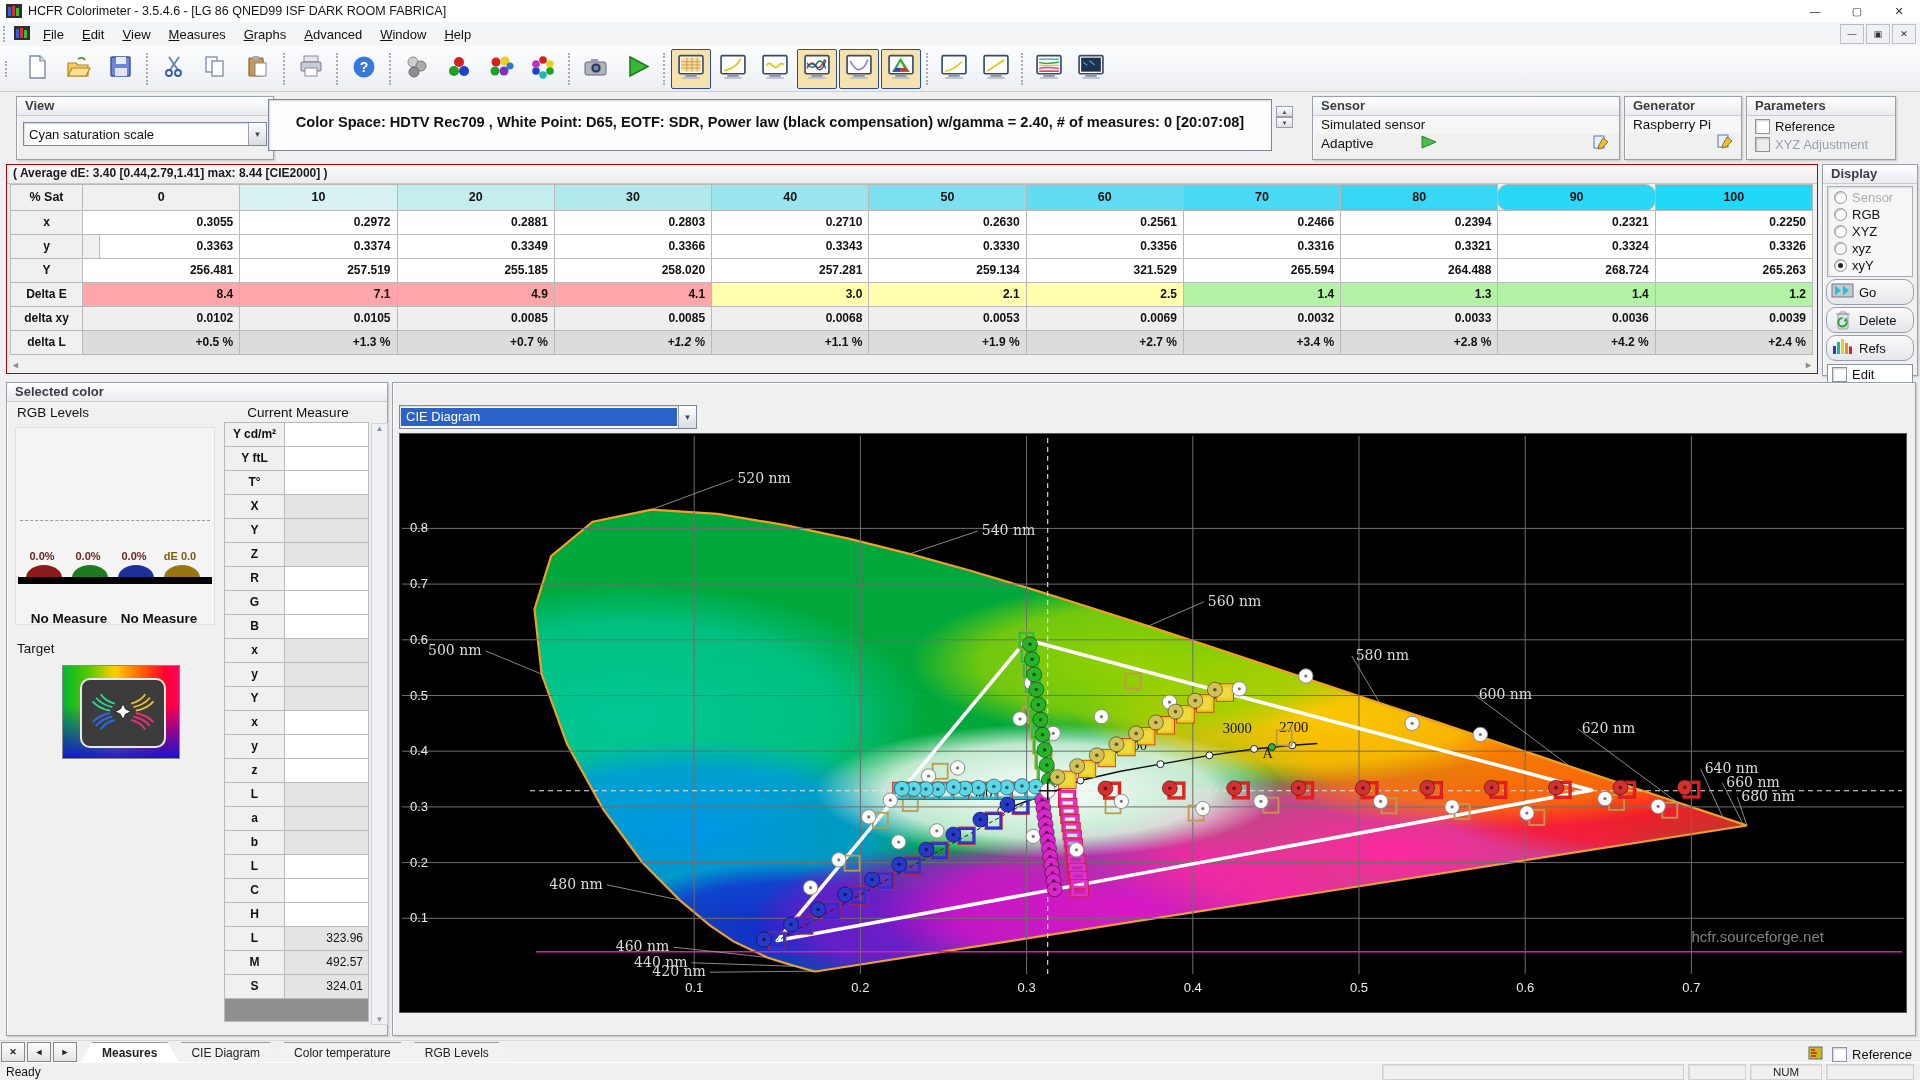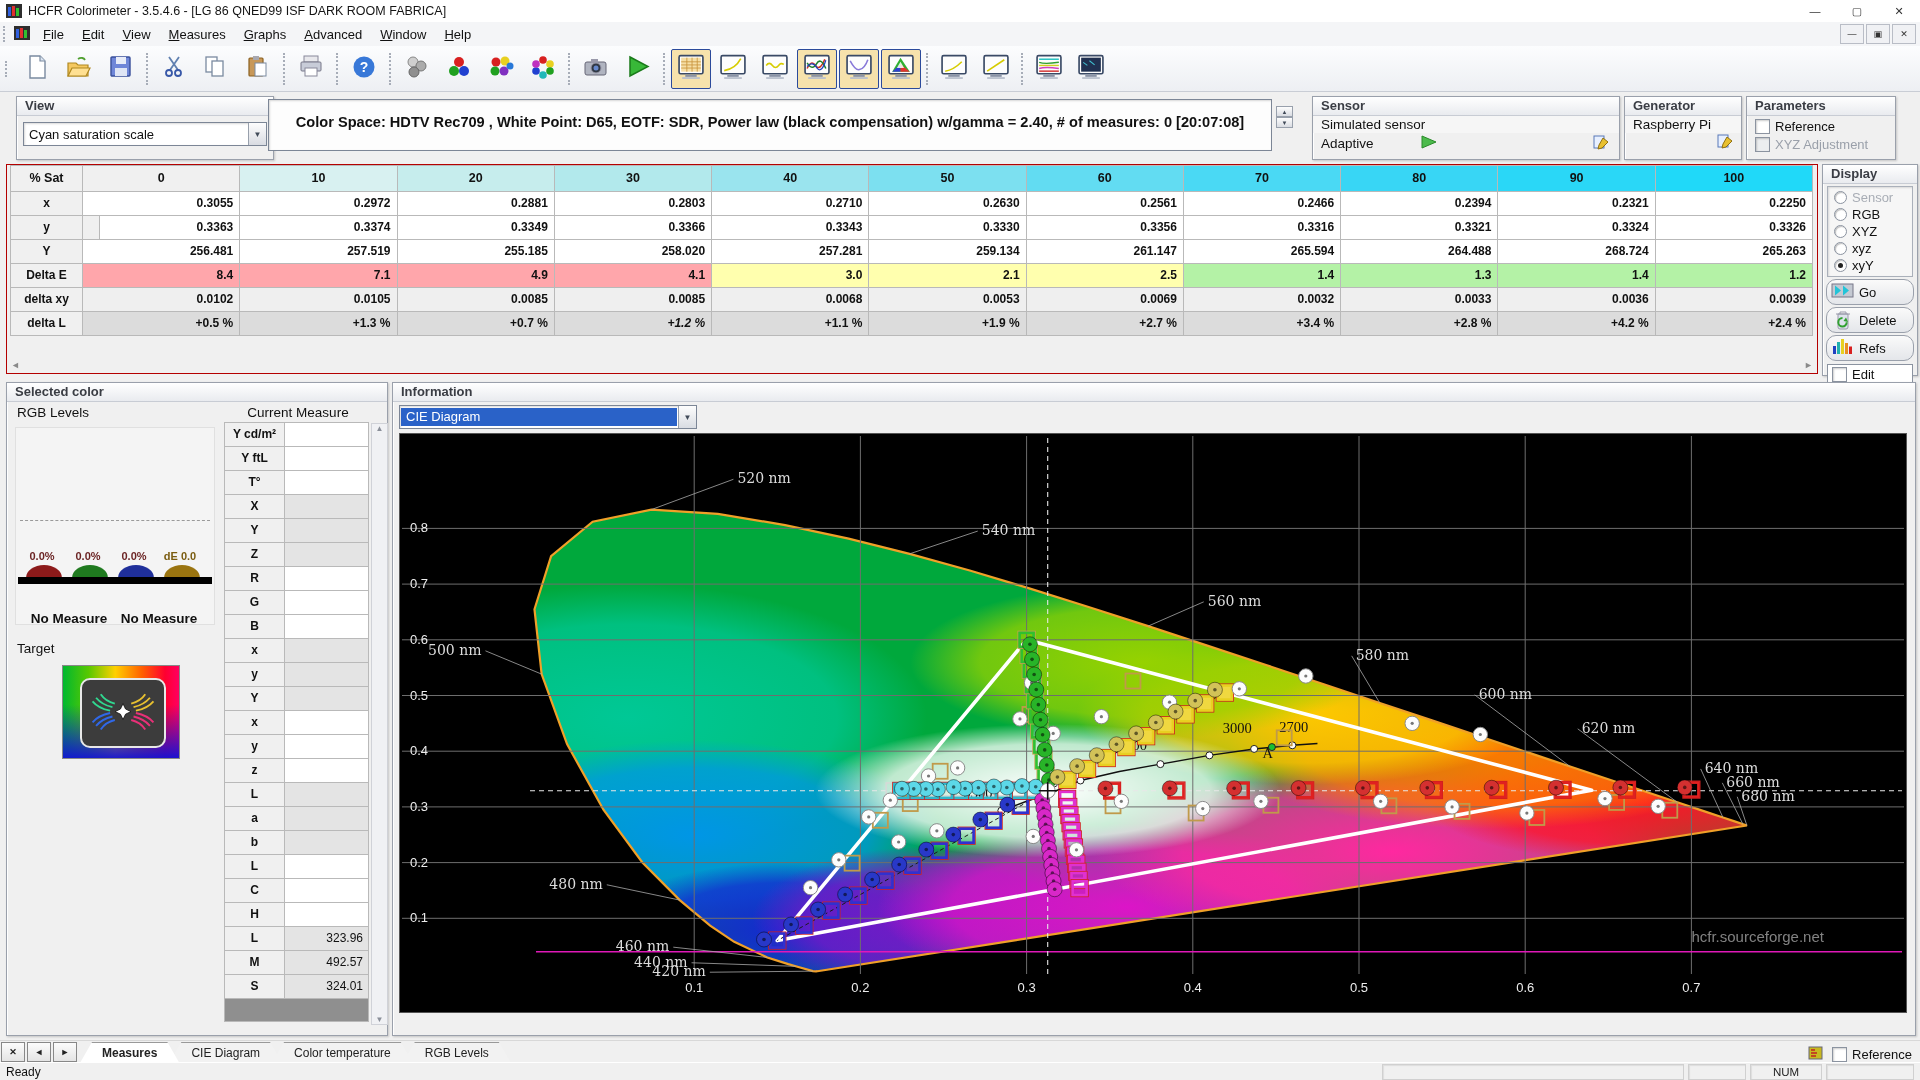--- a/index.html
+++ b/index.html
@@ -434,32 +434,33 @@
         <span>Reference</span>
       </div>
       <div class="checkrow disabled">
         <span class="checkbox"></span>
         <span>XYZ Adjustment</span>
       </div>
     </div>
 </div>
 
 <div id="measures-area">
+  <div id="mt-summary">( Average dE: 3.40 [0.44,2.79,1.41] max: 8.44 [CIE2000] )</div>
   <div id="mt-grid">
       <div class="mt-cell mt-head mt-label">% Sat</div>
       <div class="mt-cell mt-head" style="background: rgb(240, 240, 240);">0</div>
       <div class="mt-cell mt-head" style="background: rgb(216, 241, 241);">10</div>
       <div class="mt-cell mt-head" style="background: rgb(198, 237, 237);">20</div>
       <div class="mt-cell mt-head" style="background: rgb(178, 233, 236);">30</div>
       <div class="mt-cell mt-head" style="background: rgb(154, 228, 238);">40</div>
       <div class="mt-cell mt-head" style="background: rgb(124, 224, 240);">50</div>
       <div class="mt-cell mt-head" style="background: rgb(98, 220, 242);">60</div>
       <div class="mt-cell mt-head" style="background: rgb(74, 217, 244);">70</div>
       <div class="mt-cell mt-head" style="background: rgb(56, 214, 245);">80</div>
-      <div class="mt-cell mt-head" style="background: rgb(42, 215, 247);">90</div>
+      <div class="mt-cell mt-head" style="background: rgb(42, 215, 247); border-radius: 11px;">90</div>
       <div class="mt-cell mt-head" style="background: rgb(32, 217, 249);">100</div>
       <div class="mt-cell mt-label">x</div>
       <div class="mt-cell" style="background: rgb(255, 255, 255);">0.3055</div>
       <div class="mt-cell" style="background: rgb(255, 255, 255);">0.2972</div>
       <div class="mt-cell" style="background: rgb(255, 255, 255);">0.2881</div>
       <div class="mt-cell" style="background: rgb(255, 255, 255);">0.2803</div>
       <div class="mt-cell" style="background: rgb(255, 255, 255);">0.2710</div>
       <div class="mt-cell" style="background: rgb(255, 255, 255);">0.2630</div>
       <div class="mt-cell" style="background: rgb(255, 255, 255);">0.2561</div>
       <div class="mt-cell" style="background: rgb(255, 255, 255);">0.2466</div>
@@ -478,21 +479,21 @@
       <div class="mt-cell" style="background: rgb(255, 255, 255);">0.3321</div>
       <div class="mt-cell" style="background: rgb(255, 255, 255);">0.3324</div>
       <div class="mt-cell" style="background: rgb(255, 255, 255);">0.3326</div>
       <div class="mt-cell mt-label">Y</div>
       <div class="mt-cell" style="background: rgb(255, 255, 255);">256.481</div>
       <div class="mt-cell" style="background: rgb(255, 255, 255);">257.519</div>
       <div class="mt-cell" style="background: rgb(255, 255, 255);">255.185</div>
       <div class="mt-cell" style="background: rgb(255, 255, 255);">258.020</div>
       <div class="mt-cell" style="background: rgb(255, 255, 255);">257.281</div>
       <div class="mt-cell" style="background: rgb(255, 255, 255);">259.134</div>
-      <div class="mt-cell" style="background: rgb(255, 255, 255);">261.147</div>
+      <div class="mt-cell" style="background: rgb(255, 255, 255);">321.529</div>
       <div class="mt-cell" style="background: rgb(255, 255, 255);">265.594</div>
       <div class="mt-cell" style="background: rgb(255, 255, 255);">264.488</div>
       <div class="mt-cell" style="background: rgb(255, 255, 255);">268.724</div>
       <div class="mt-cell" style="background: rgb(255, 255, 255);">265.263</div>
       <div class="mt-cell mt-label">Delta E</div>
       <div class="mt-cell" style="background: rgb(255, 166, 171);">8.4</div>
       <div class="mt-cell" style="background: rgb(255, 166, 171);">7.1</div>
       <div class="mt-cell" style="background: rgb(255, 166, 171);">4.9</div>
       <div class="mt-cell" style="background: rgb(255, 166, 171);">4.1</div>
       <div class="mt-cell" style="background: rgb(255, 255, 174);">3.0</div>
@@ -736,21 +737,20 @@
       </div>
       <div id="cm-footer"></div>
     </div>
   <div id="cm-scroll">
     <span>▲</span>
     <span>▼</span>
   </div>
 </div>
 
 <div class="panel" id="information-panel">
-  <div class="panel-title">Information</div>
   <div class="field combo" id="info-combo">
     <span class="cval">CIE Diagram</span>
     <span class="cbtn">▼</span>
   </div>
   <div id="cie-wrap">
     <svg id="cie-svg" width="1506" height="578">
         <defs>
           <clipPath id="locus-clip">
             <polygon points="417.3542,537.215 416.0246,537.3264 412.8668,537.1593 395.7482,532.3134 388.26919999999996,530.1411 367.328,523.4571 334.25419999999997,507.8054 310.15520000000004,491.6524 279.7406,466.0861 242.1794,428.2101 203.4548,375.685 167.05700000000002,310.12609999999995 141.6284,240.1112 134.4818,175.27639999999997 151.1018,122.1386 192.65179999999998,87.71599999999995 251.4866,75.57339999999999 317.80039999999997,79.8066 385.1114,91.11370000000005 448.59979999999996,104.6488 509.5952,119.85490000000004 569.7596,136.56489999999997 629.2592,154.38889999999998 688.5926,172.99269999999996 748.0921999999999,192.15349999999995 807.2594,211.5928 866.0942,231.0321 923.7656,250.2486 979.775,268.9638 1033.4576,286.89919999999995 1083.9824,303.7206 1130.0198,319.1495 1170.074,332.51750000000004 1205.3084,344.27020000000005 1234.5595999999998,353.962 1277.273,368.27689999999996 1304.5298,377.356 1322.978,383.5387 1334.6119999999999,387.38199999999995 1346.9108,391.50379999999996"></polygon>
           </clipPath>

